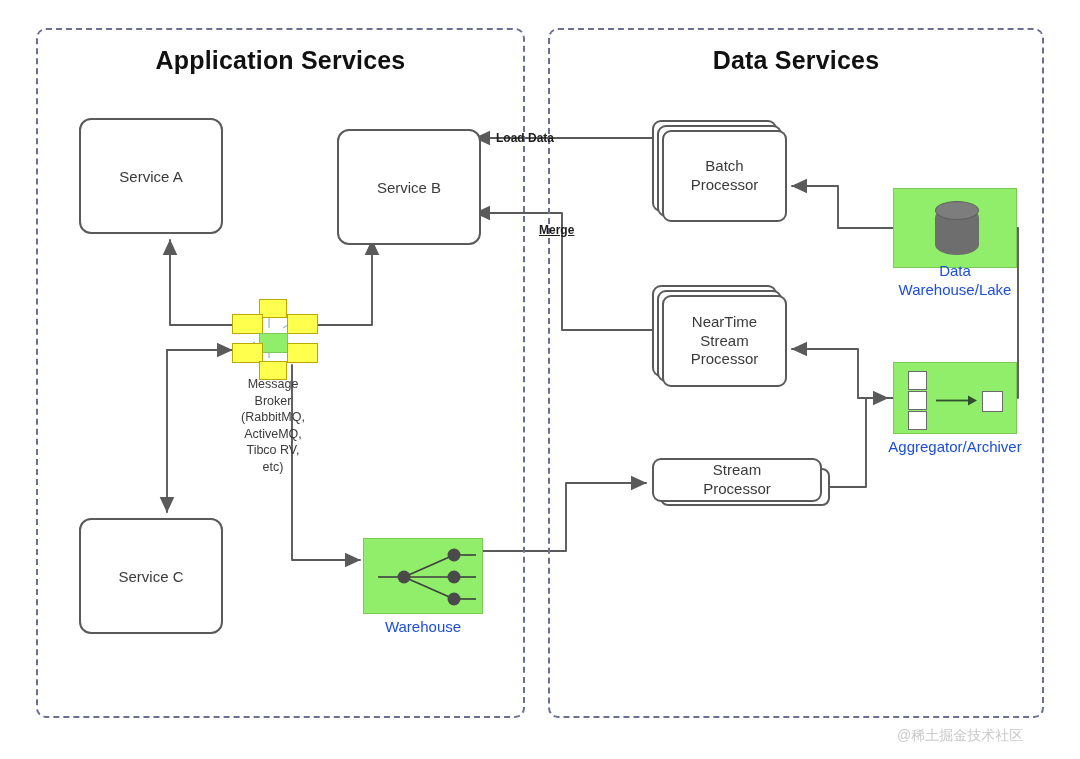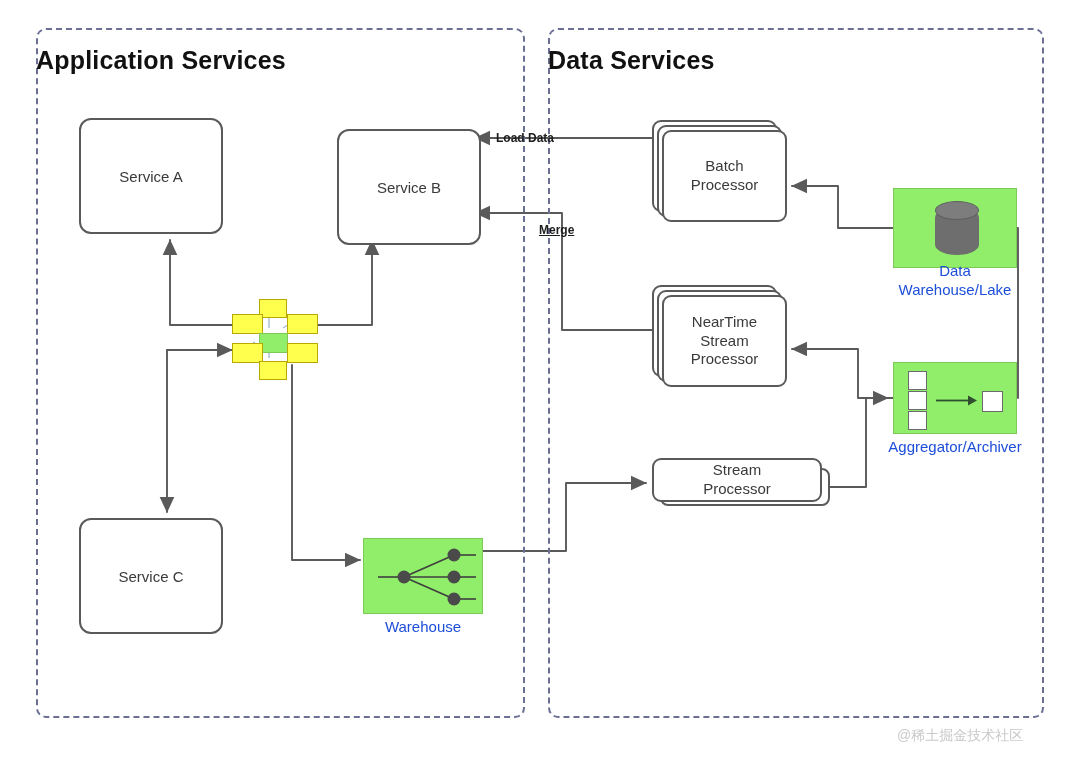--- a/index.html
+++ b/index.html
@@ -1,21 +1,21 @@
 <!DOCTYPE html>
 <html><head>
 <meta charset="utf-8">
 <style>
   html,body{margin:0;padding:0;background:#ffffff;}
   body{width:1080px;height:759px;font-family:"Liberation Sans",sans-serif;overflow:hidden;}
   #stage{position:relative;width:1080px;height:759px;}
   #wires{position:absolute;left:0;top:0;width:1080px;height:759px;}
 
   .panel{position:absolute;border:2px dashed #6b6f94;border-radius:10px;box-sizing:border-box;background:transparent;}
-  .panel-title{position:absolute;width:100%;font-size:25px;font-weight:bold;color:#111111;letter-spacing:.2px;}
+  .panel-title{position:absolute;width:100%;text-align:center;font-size:25px;font-weight:bold;color:#111111;letter-spacing:.2px;}
 
   .svc{position:absolute;box-sizing:border-box;border:2px solid #5a5a5a;border-radius:12px;background:#ffffff;
        display:flex;align-items:center;justify-content:center;font-size:15px;color:#3a3a3a;}
 
   .stack{position:absolute;}
   .stack .card{position:absolute;box-sizing:border-box;border:2px solid #5a5a5a;border-radius:9px;background:#ffffff;}
   .stack .card.c1{left:0;top:0;}
   .stack .card.c2{left:5px;top:5px;}
   .stack .card.c3{left:10px;top:10px;display:flex;align-items:center;justify-content:center;text-align:center;
                   font-size:15px;color:#3a3a3a;line-height:1.25;}
@@ -104,20 +104,28 @@
           <path d="M55,44 L68,52"></path>
       </g>
     </svg>
     <div class="ybox" style="left:259px;top:299px;width:26px;height:17px;"></div>
     <div class="ybox" style="left:232px;top:314px;width:29px;height:18px;"></div>
     <div class="ybox" style="left:287px;top:314px;width:29px;height:18px;"></div>
     <div class="gcenter" style="left:259px;top:333px;width:27px;height:18px;"></div>
     <div class="ybox" style="left:232px;top:343px;width:29px;height:18px;"></div>
     <div class="ybox" style="left:287px;top:343px;width:29px;height:18px;"></div>
     <div class="ybox" style="left:259px;top:361px;width:26px;height:17px;"></div>
+  </div>
+  <div class="broker-label" style="left:213px;top:376px;width:120px;">
+    <div>Message</div>
+    <div>Broker</div>
+    <div>(RabbitMQ,</div>
+    <div>ActiveMQ,</div>
+    <div>Tibco RV,</div>
+    <div>etc)</div>
   </div>
 
   <div class="greenbox" style="left:363px;top:538px;width:120px;height:76px;">
     <svg style="position:absolute;left:0;top:0;width:120px;height:76px;">
       <g stroke="#3f3f3f" stroke-width="1.6" fill="none">
         <path d="M14,38 L40,38"></path>
         <path d="M40,38 L90,16"></path>
         <path d="M40,38 L90,38"></path>
         <path d="M40,38 L90,60"></path>
         <path d="M90,16 L112,16"></path>

